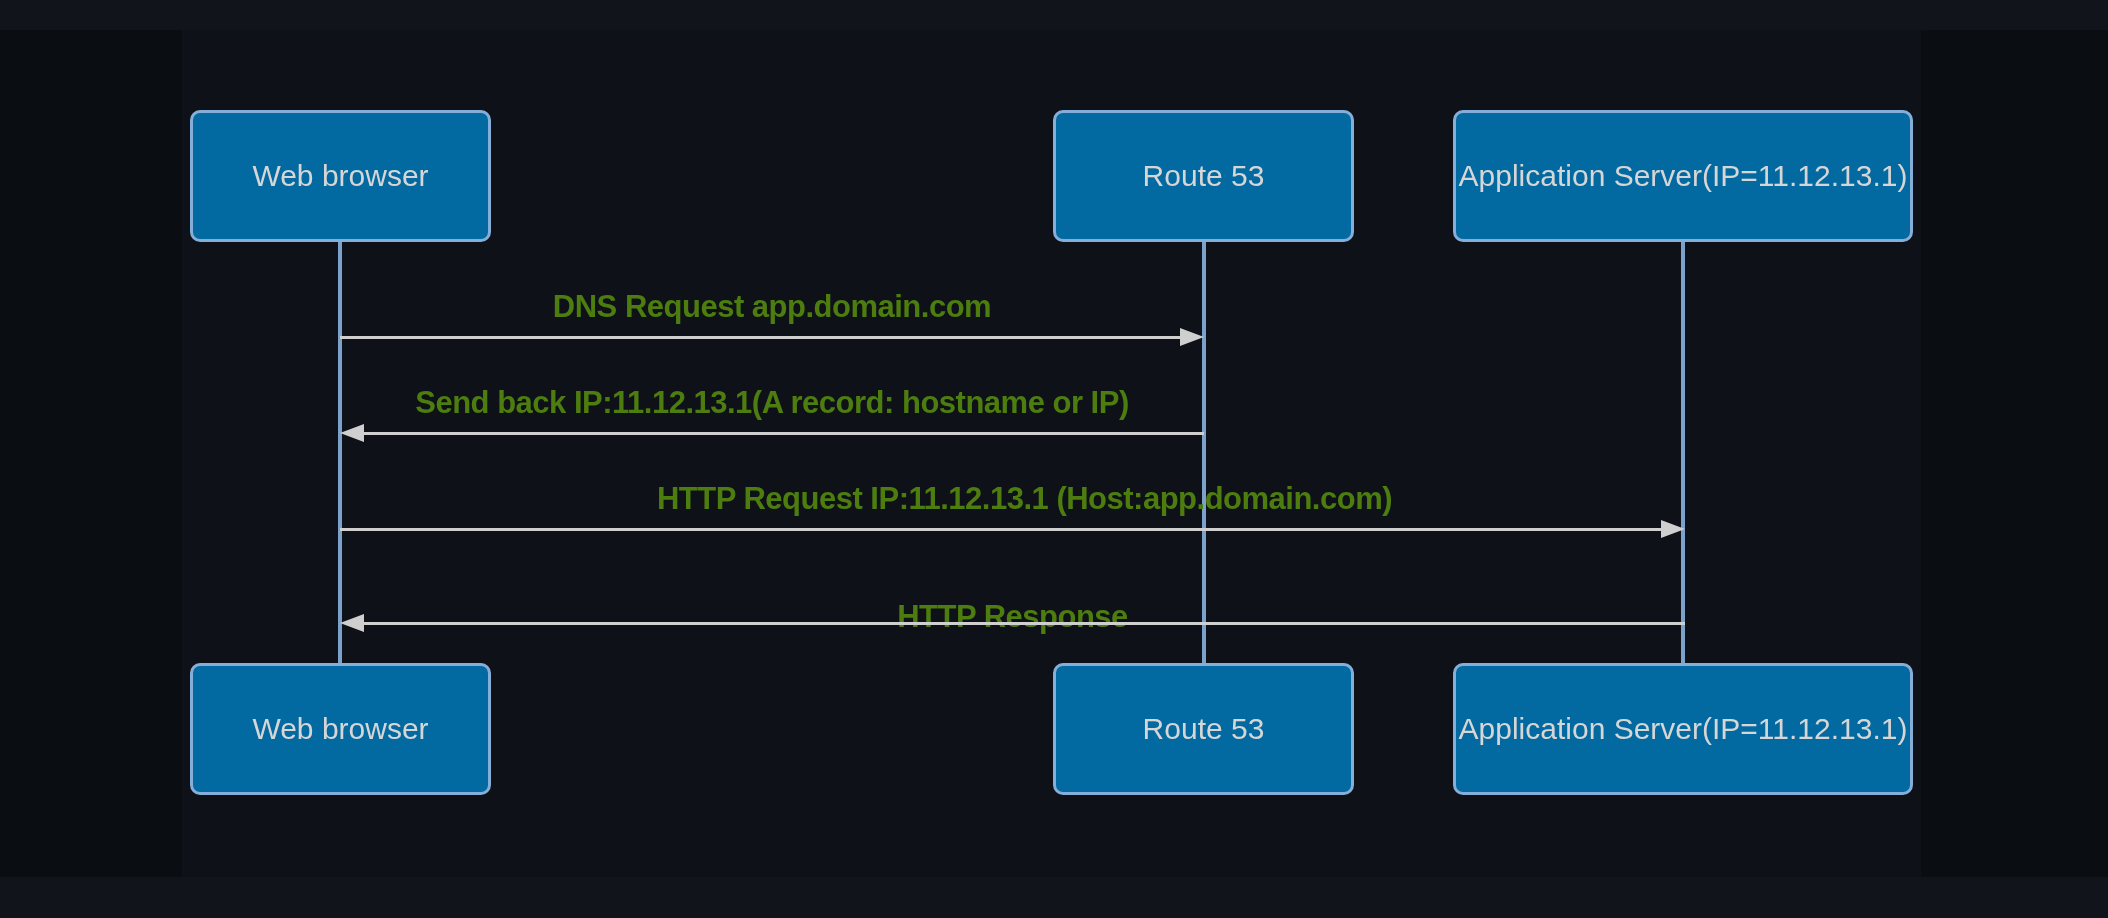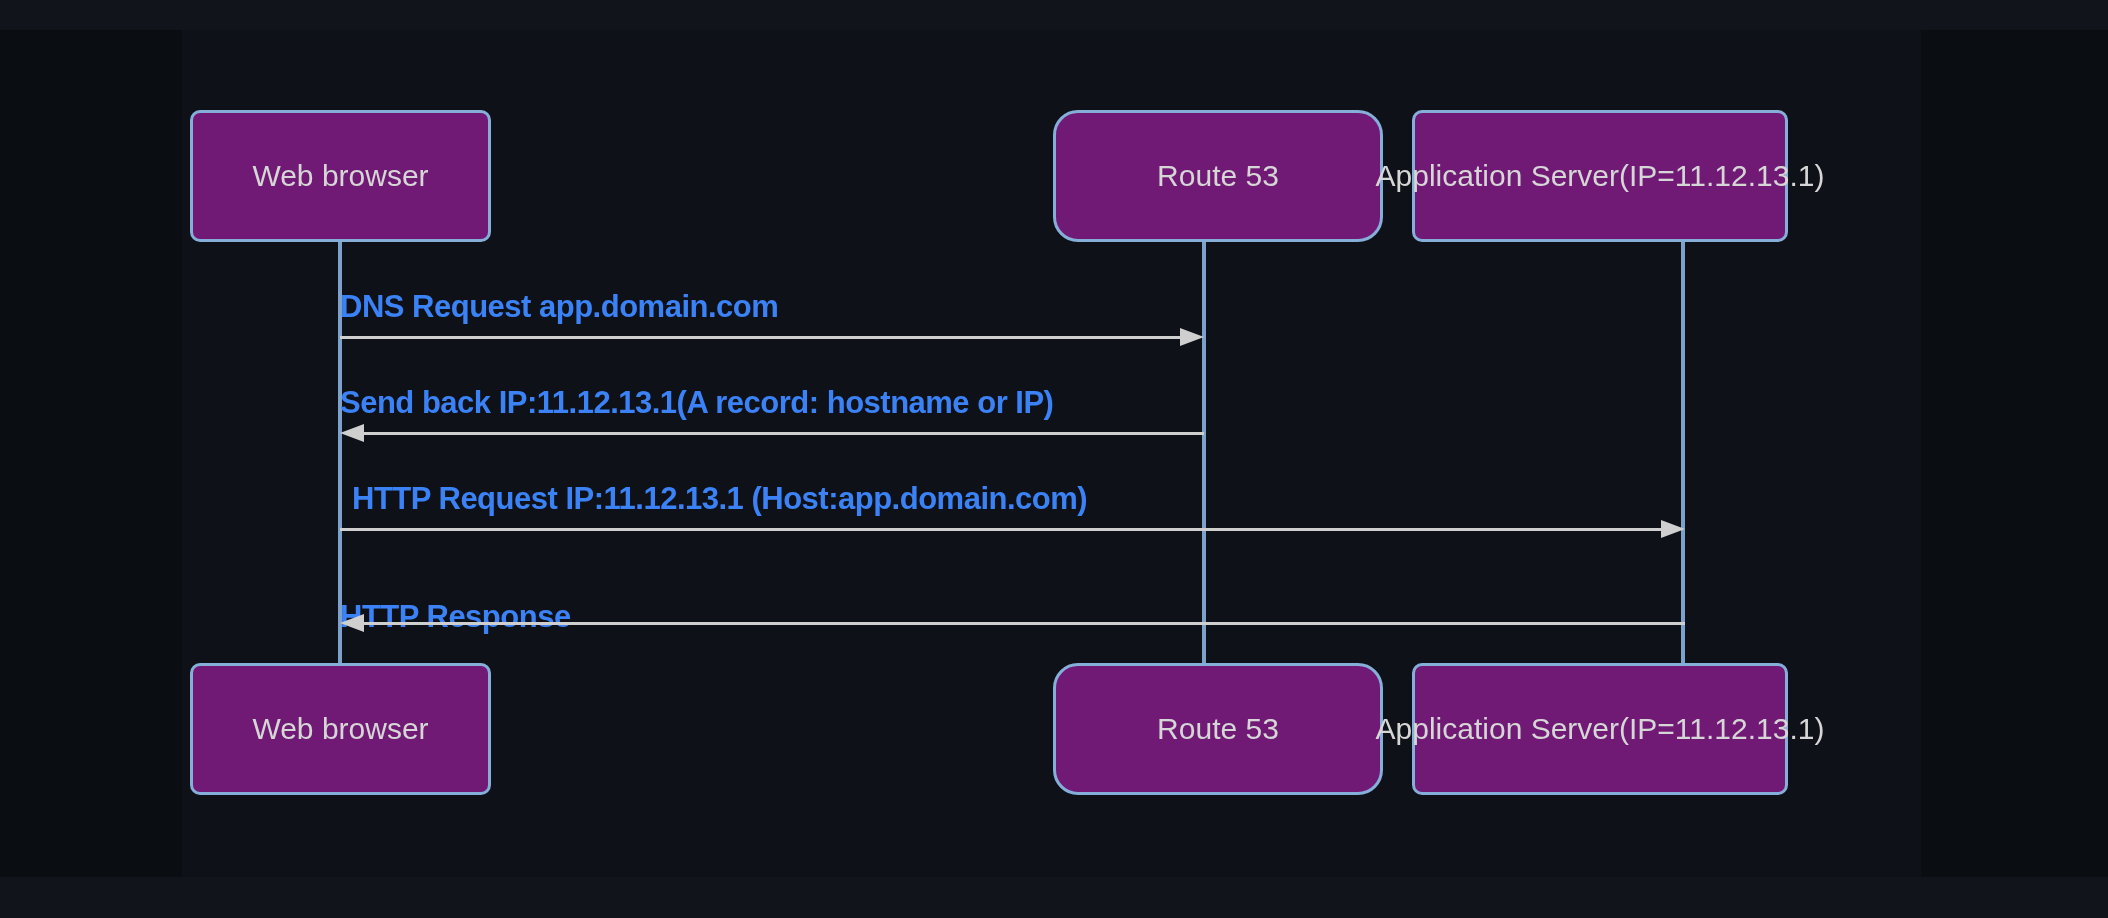--- a/index.html
+++ b/index.html
@@ -27,38 +27,39 @@
     position: absolute; top: 242px; height: 421px; width: 4px;
     background: #7ca1cb;
   }
   .ll-a { left: 338px; }
   .ll-b { left: 1202px; }
   .ll-c { left: 1681px; }
 
   
   .actor {
     position: absolute; height: 132px;
-    background: #701a75;
+    background: #0369a1;
     border: 3px solid #85aed8;
     border-radius: 10px;
     box-sizing: border-box;
     display: flex; align-items: center; justify-content: center;
     color: #d6d6d6; font-size: 30px;
     white-space: nowrap;
   }
   .col-a { left: 190px;  width: 301px; }
-  .col-b { left: 1053px; width: 330px; border-radius: 25px; }
-  .col-c { left: 1412px; width: 376px; }
+  .col-b { left: 1053px; width: 301px; }
+  .col-c { left: 1453px; width: 460px; }
   .row-top    { top: 110px; }
   .row-bottom { top: 663px; }
 
   
   .msg-label {
     position: absolute; height: 42px; line-height: 42px;
-    color: #3b82f6; font-size: 31px; font-weight: bold;
+    text-align: center;
+    color: #4d7c0f; font-size: 31px; font-weight: bold;
     letter-spacing: -0.5px;
     white-space: nowrap;
   }
   .msg-line {
     position: absolute; height: 3px;
     background: #cfcfcf;
   }
   .msg-head {
     position: absolute; width: 0; height: 0;
     border-top: 9px solid transparent;

